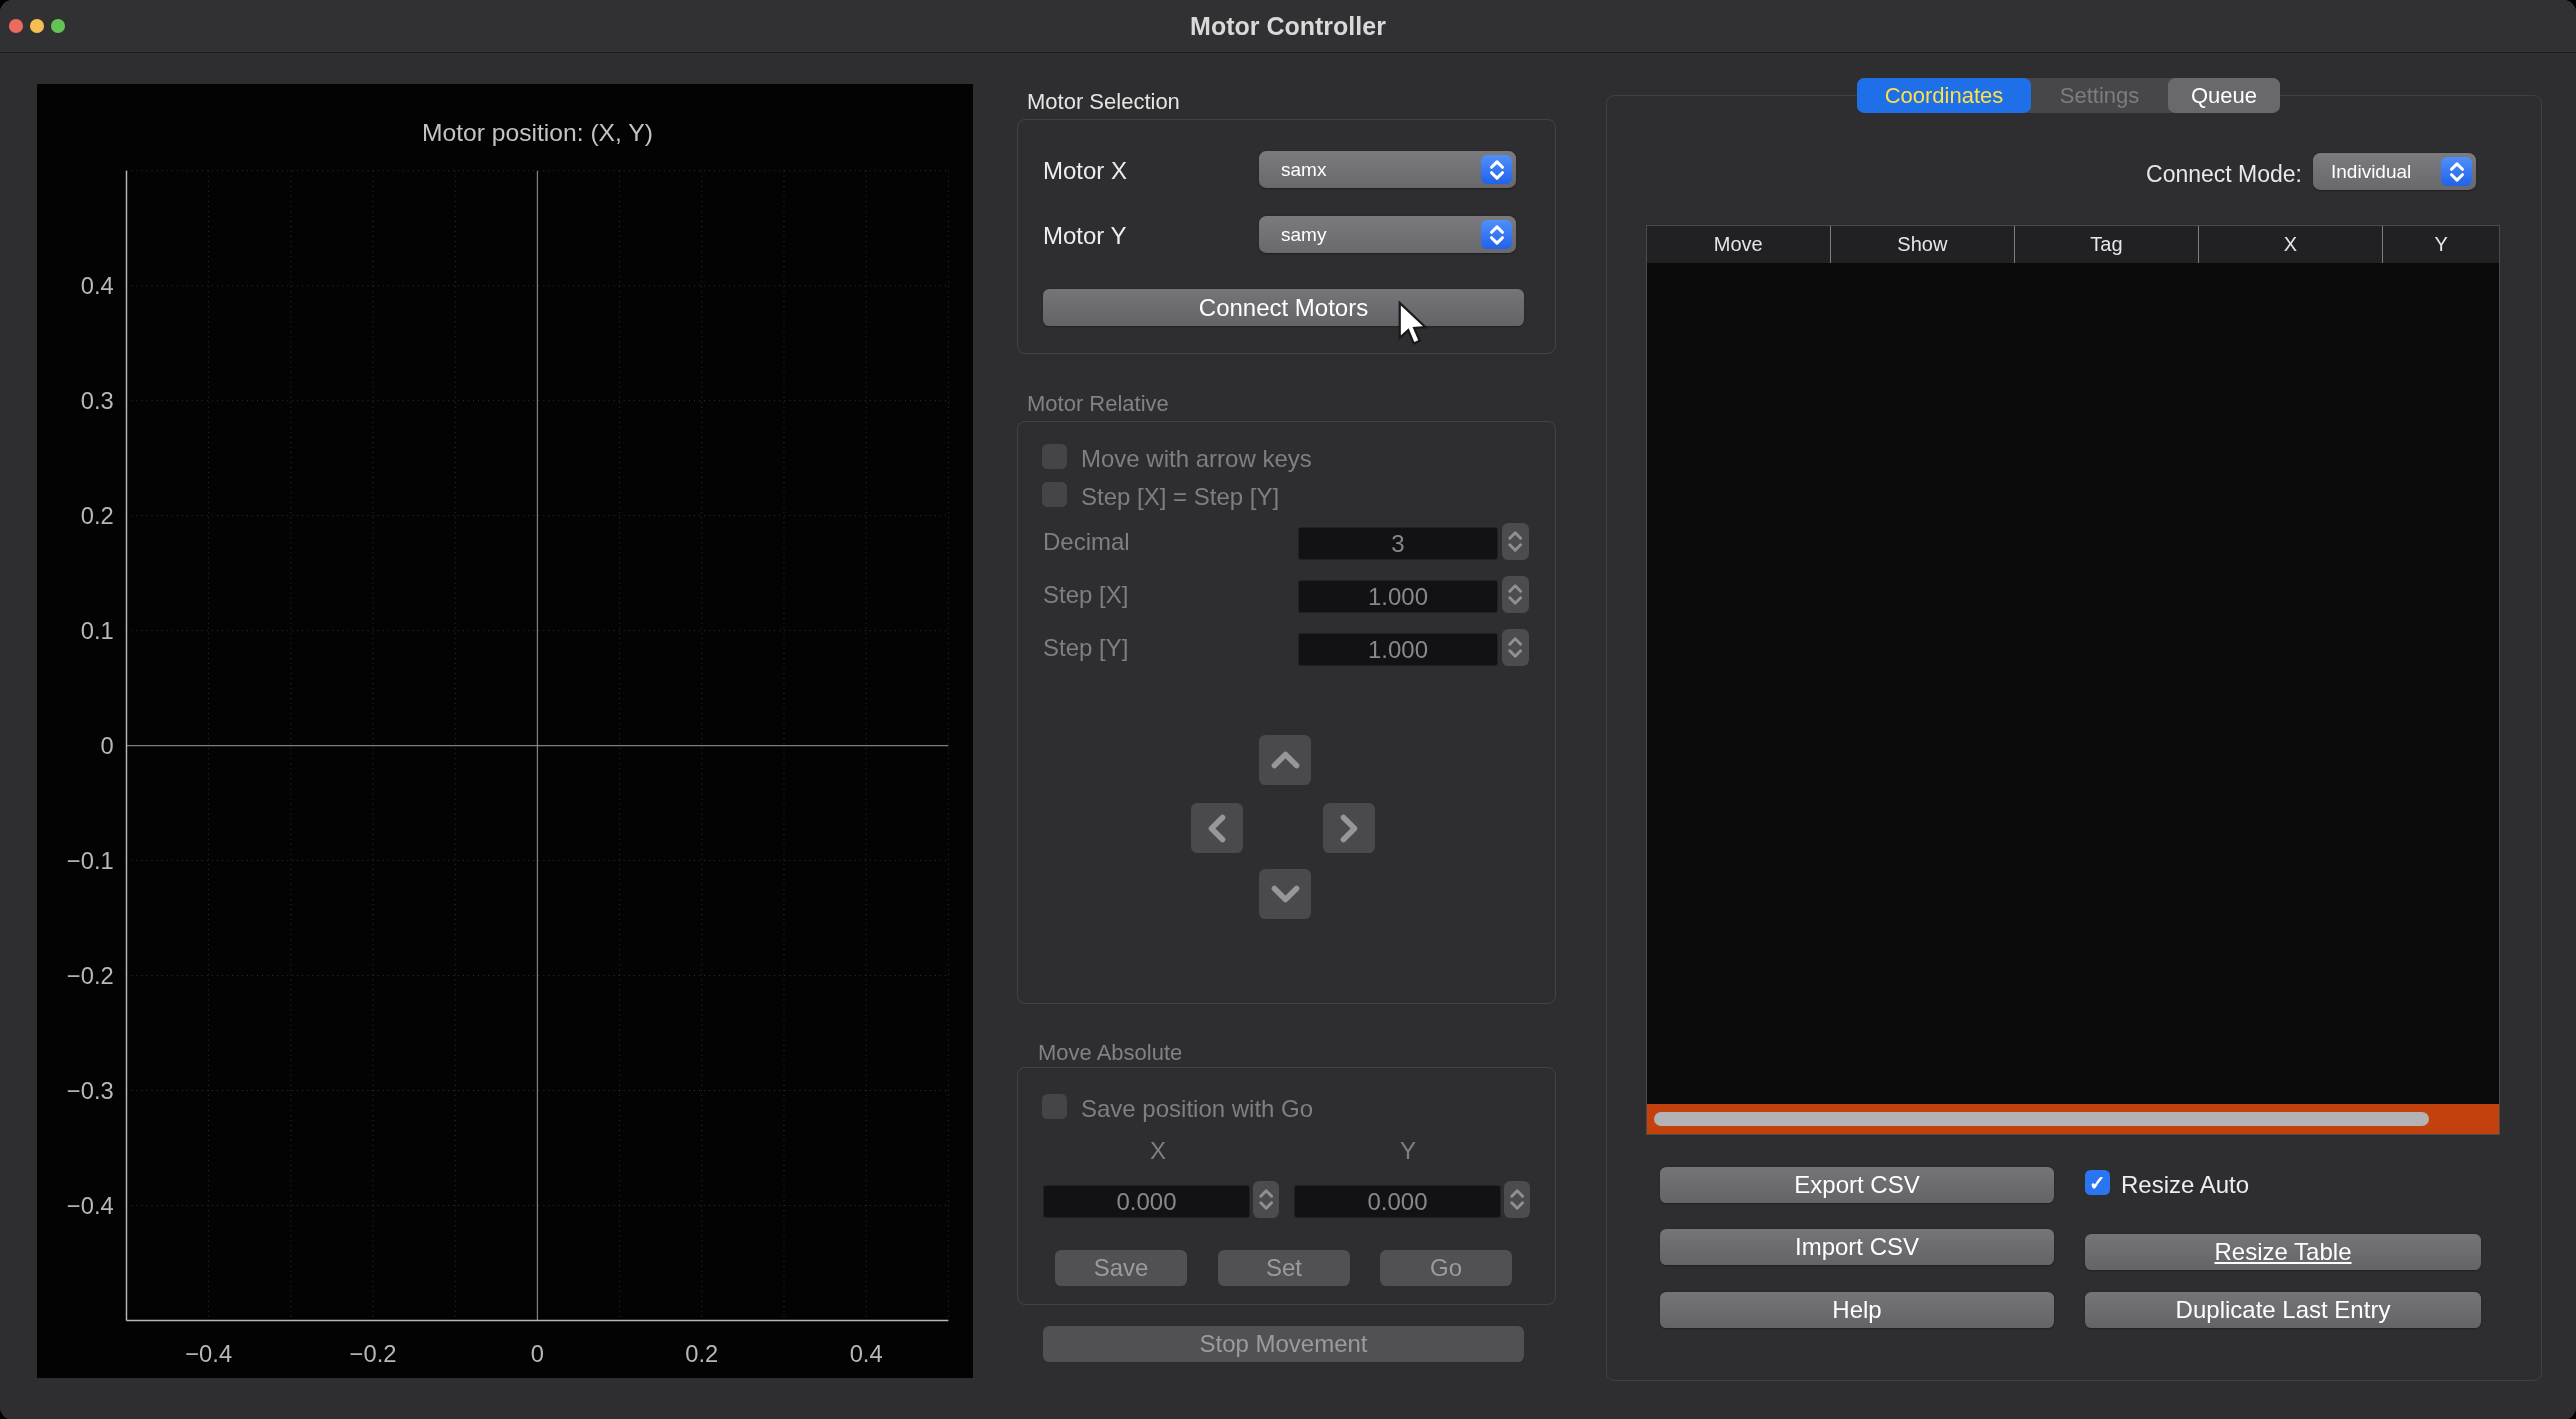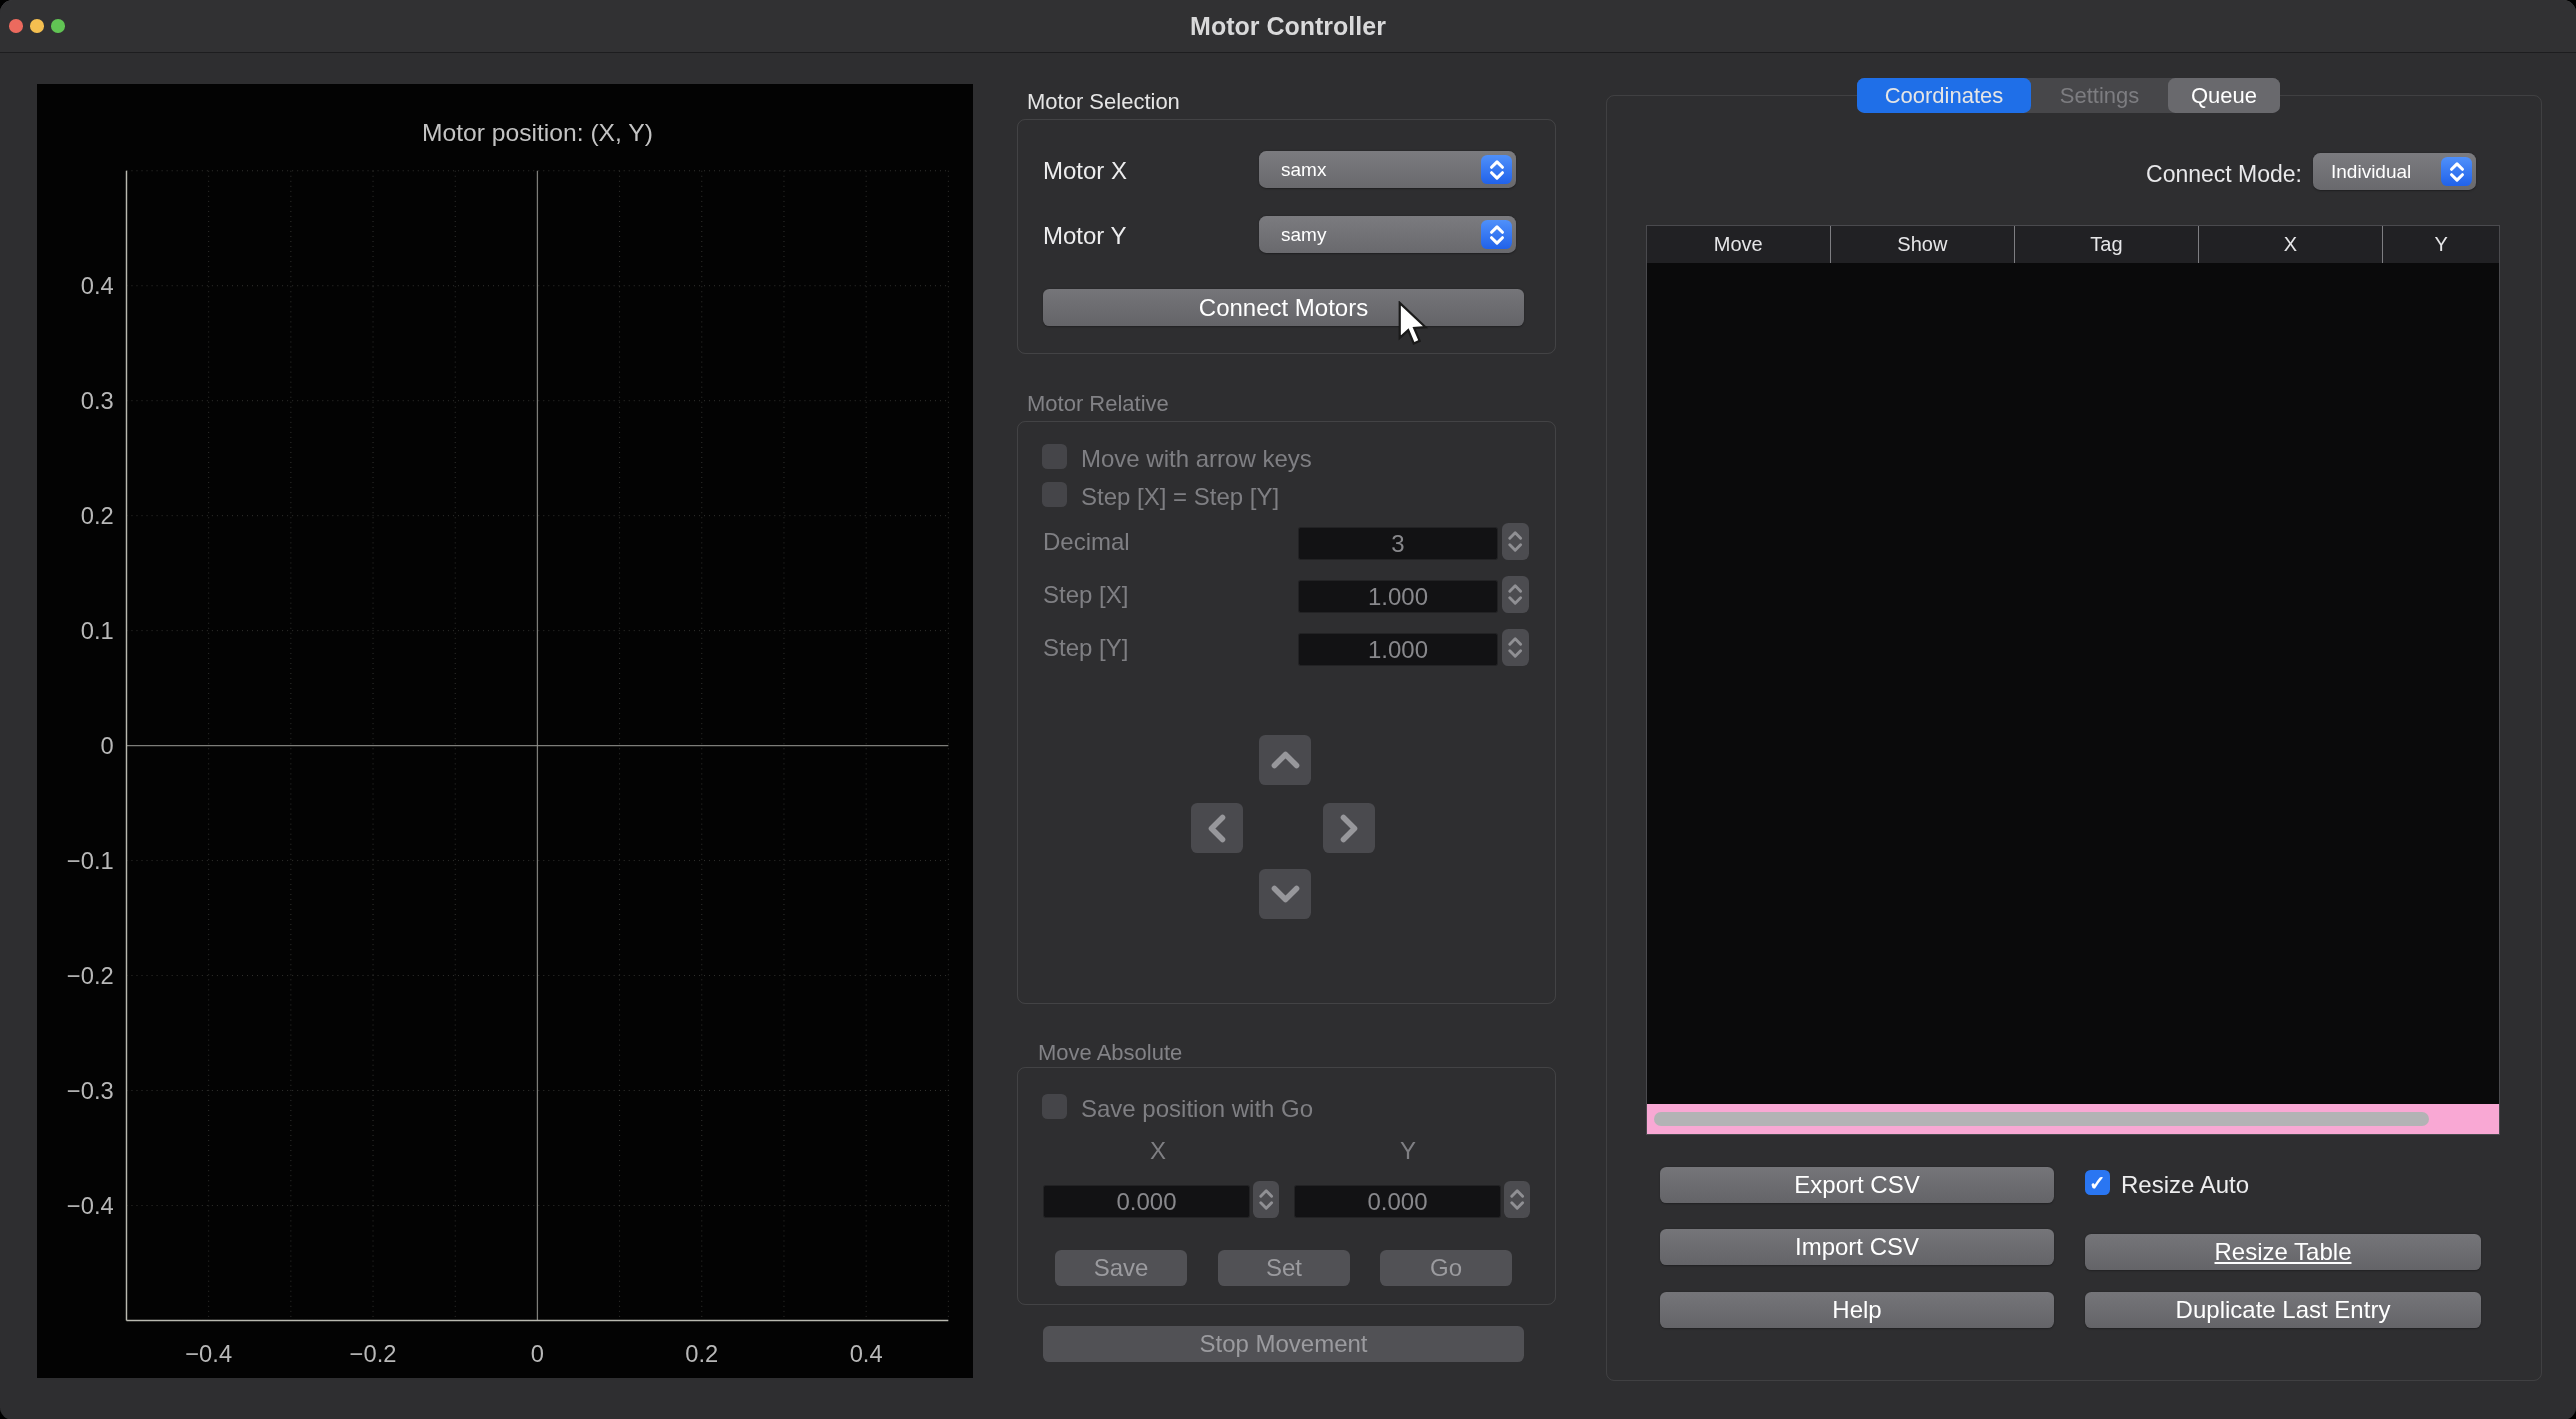--- a/index.html
+++ b/index.html
@@ -54,24 +54,24 @@
   .spinfield{position:absolute;background:#121214;border:0.9px solid rgba(255,255,255,.07);
              border-radius:2.7px;display:flex;align-items:center;justify-content:center;
              font-size:24px;color:#88888c;}
   .stepper{position:absolute;width:26.5px;border-radius:6.4px;background:#4c4c50;display:flex;
            flex-direction:column;align-items:center;justify-content:center;gap:2.7px;}
   
   .pane{position:absolute;border:0.9px solid rgba(255,255,255,.09);border-radius:8.2px;}
   .tabbase{position:absolute;background:#47474a;border-radius:7.3px;}
   .tab{position:absolute;height:35px;border-radius:7.3px;display:flex;align-items:center;
        justify-content:center;font-size:22px;}
-  .tab.active{background:#1f6fe8;color:#e5e5e5;}
+  .tab.active{background:#1f6fe8;color:#fde047;}
   .tab.disabled{background:transparent;color:#7d7d81;}
   .tab.normal{background:#69696d;color:#ffffff;}
-  .table{position:absolute;border:0.9px solid #4a4a4e;background:#f9a8d4;}
+  .table{position:absolute;border:0.9px solid #4a4a4e;background:#c2410c;}
   .thead{position:absolute;left:0;top:0;width:100%;height:37px;background:#212124;
          border-bottom:0.9px solid #3a3a3d;display:flex;}
   .th{height:100%;display:flex;align-items:center;justify-content:center;color:#e6e6e8;
       font-size:20px;box-sizing:border-box;}
   .th + .th{border-left:1.8px solid #7e7e82;}
   .tbody{position:absolute;left:0;top:37px;width:100%;height:841px;background:#0a0a0b;}
   .scrollstrip{position:absolute;left:0;top:878px;width:100%;height:30px;}
   .scrollthumb{position:absolute;left:7.3px;top:8.2px;width:775px;height:13.7px;border-radius:7.3px;
                background:#b3b3b5;}
   .chev{stroke:#97979b;stroke-width:6;fill:none;stroke-linecap:round;stroke-linejoin:round;}

